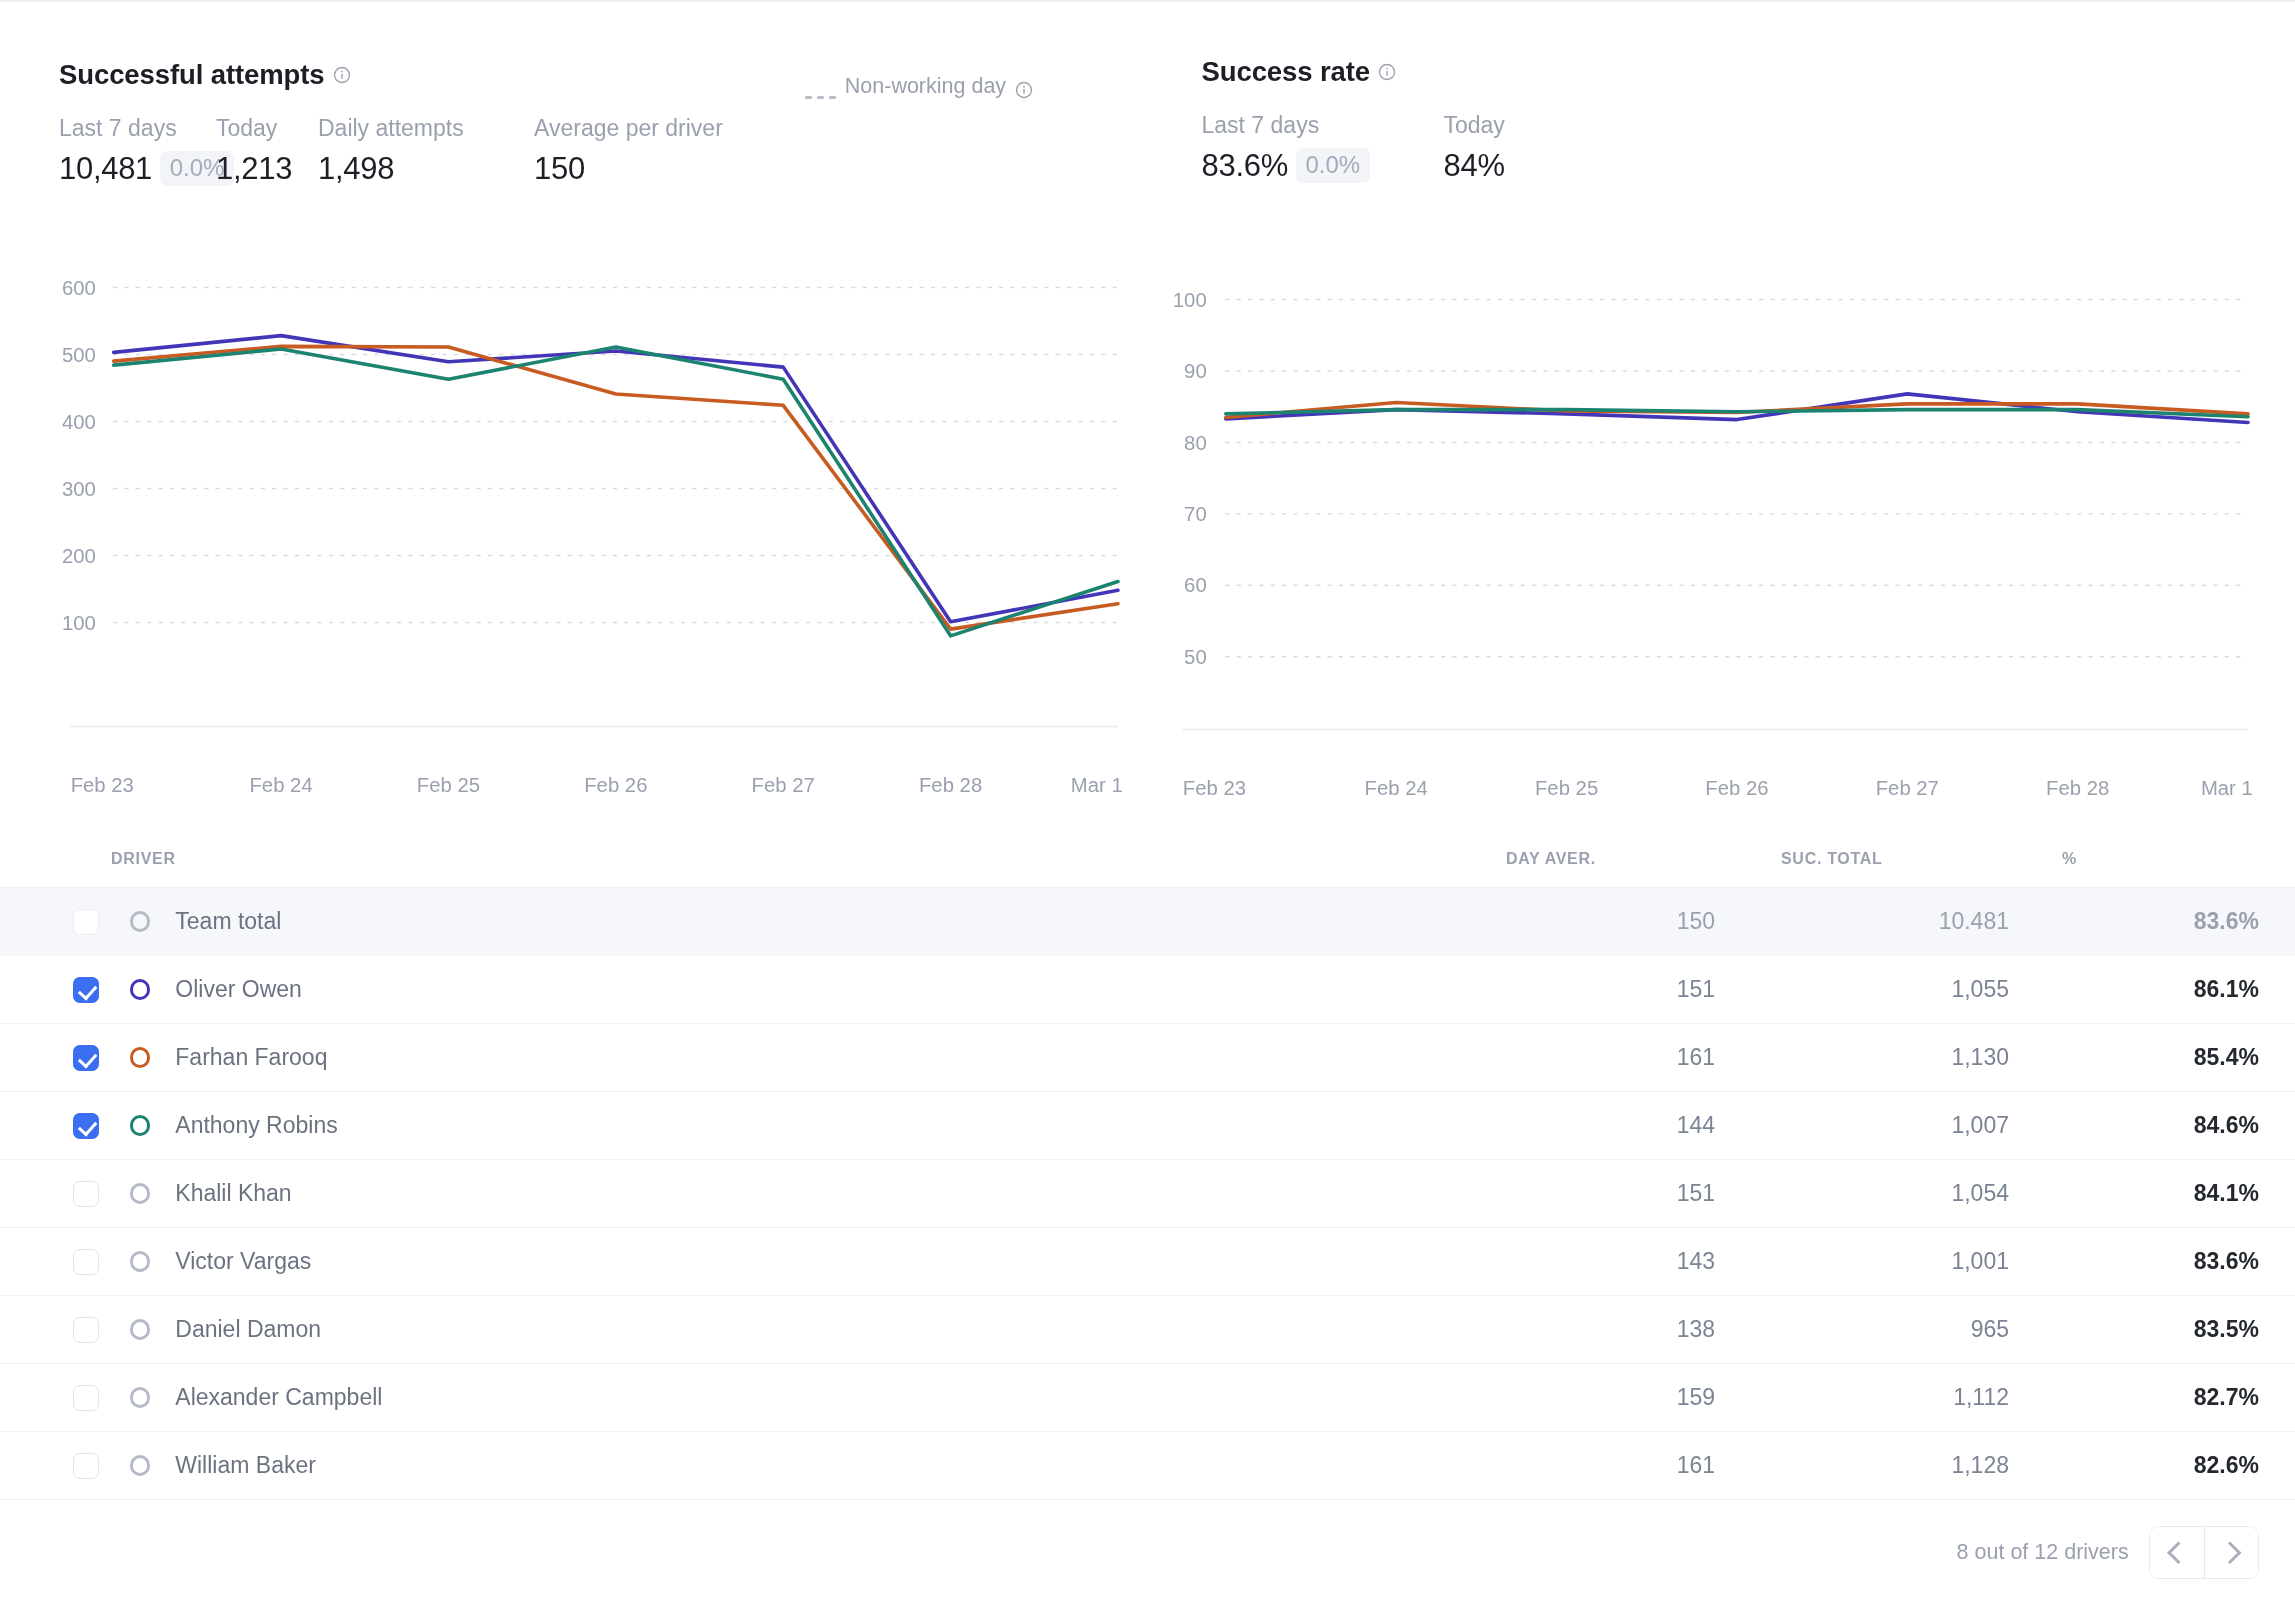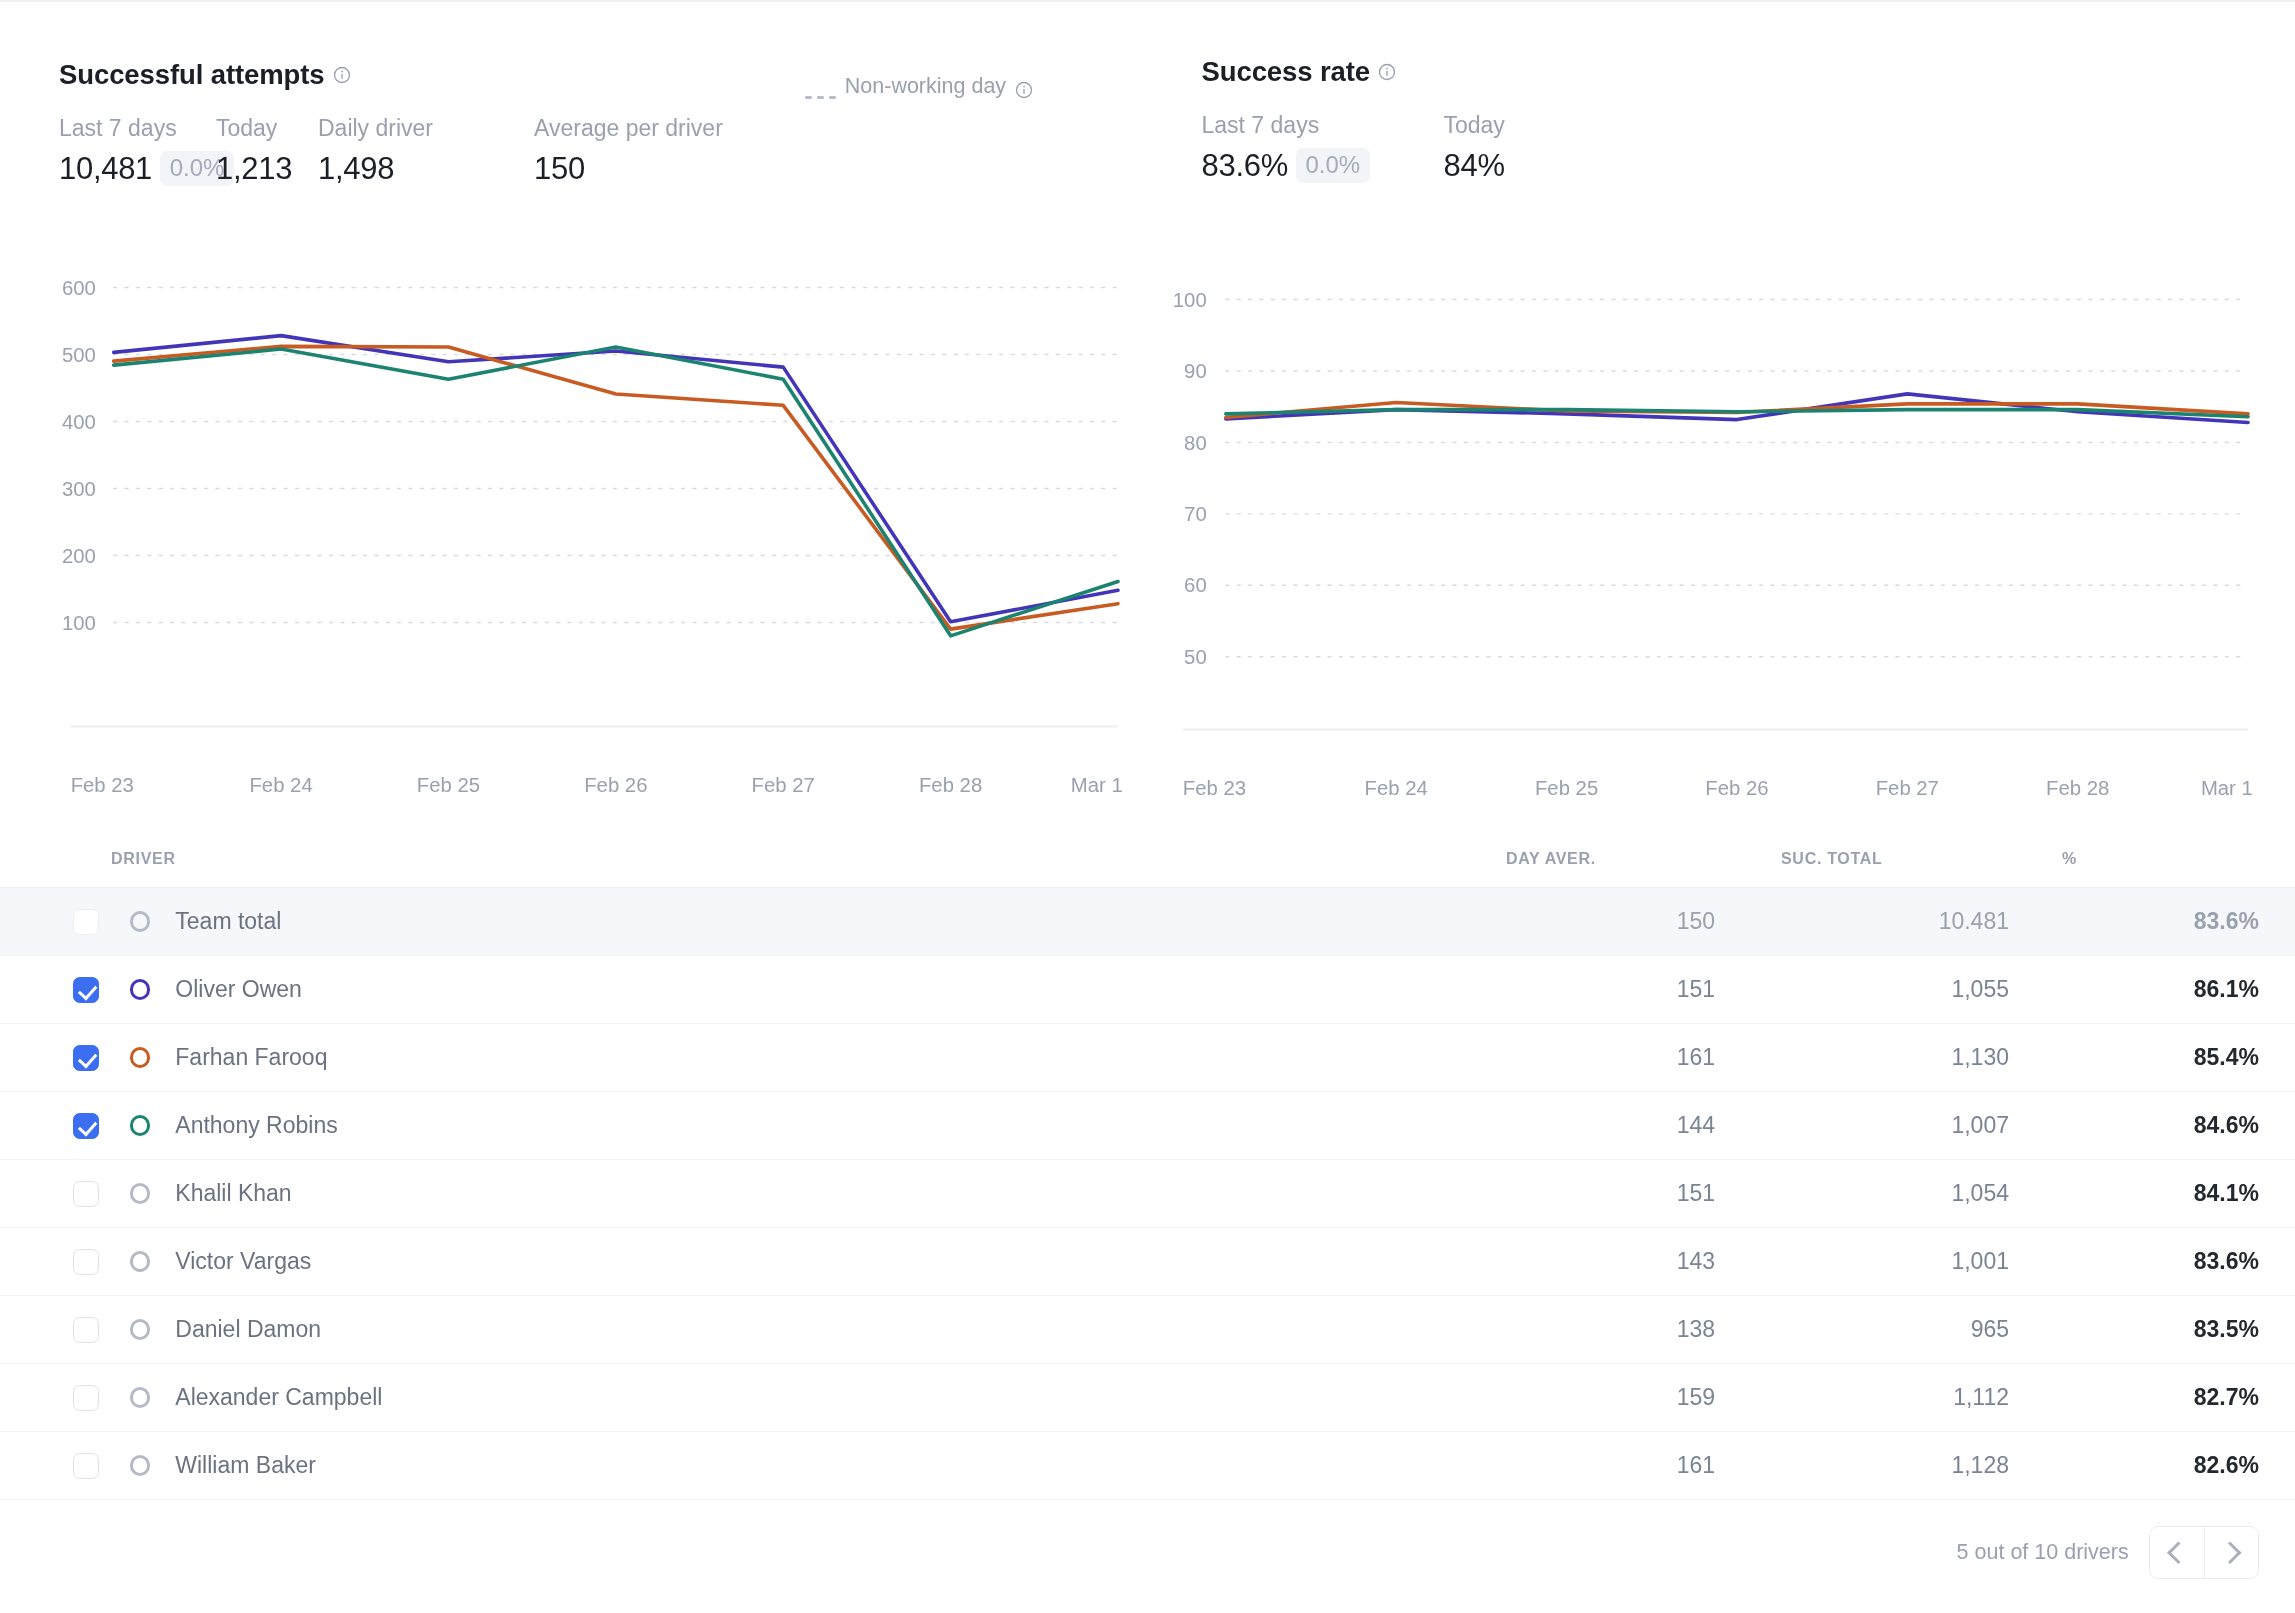--- a/index.html
+++ b/index.html
@@ -148,21 +148,21 @@
             <span class="metric-delta">0.0%</span>
           </span>
         </div>
         <div class="metric m-l-1">
           <span class="metric-label">Today</span>
           <span class="metric-valrow">
             <span class="metric-value">1,213</span>
           </span>
         </div>
         <div class="metric m-l-2">
-          <span class="metric-label">Daily driver</span>
+          <span class="metric-label">Daily attempts</span>
           <span class="metric-valrow">
             <span class="metric-value">1,498</span>
           </span>
         </div>
         <div class="metric m-l-3">
           <span class="metric-label">Average per driver</span>
           <span class="metric-valrow">
             <span class="metric-value">150</span>
           </span>
         </div>
@@ -375,21 +375,21 @@
               </div>
             </td>
             <td class="c-num pad-dayaver">161</td>
             <td class="c-num pad-suctotal">1,128</td>
             <td class="c-pct pad-pct">82.6%</td>
           </tr>
         </tbody>
     </table>
 
     <div class="tbl-footer">
-      <span class="footer-count">5 out of 10 drivers</span>
+      <span class="footer-count">8 out of 12 drivers</span>
       <div class="pager">
         <div class="pager-btn">
           <span class="chev left"></span>
         </div>
         <div class="pager-btn">
           <span class="chev right"></span>
         </div>
       </div>
     </div>
   </div>

